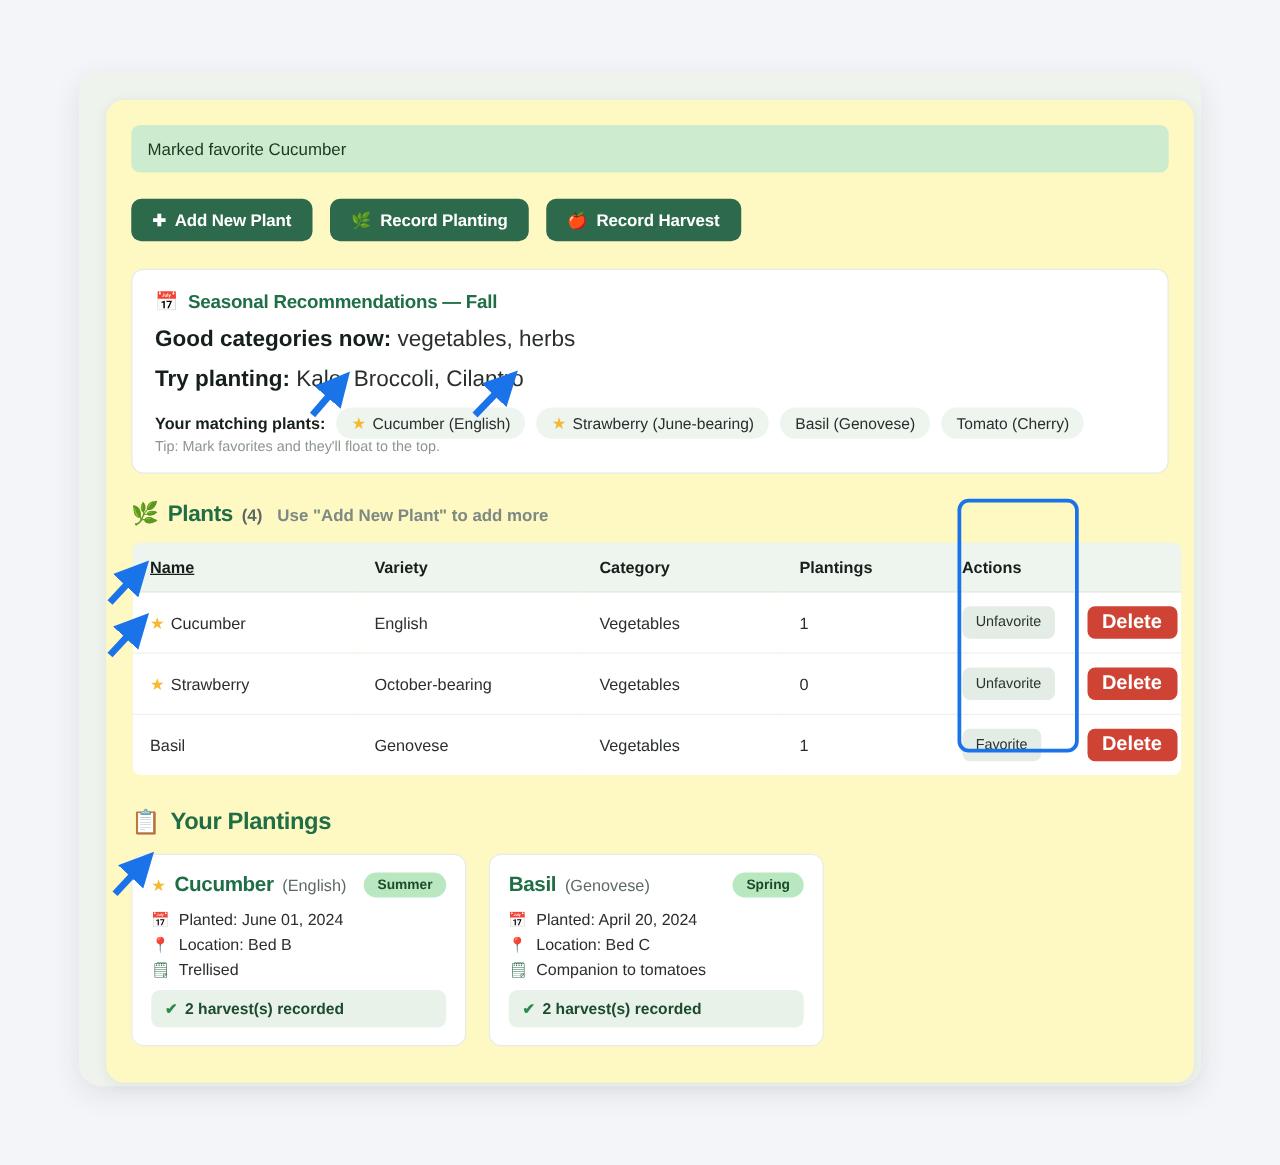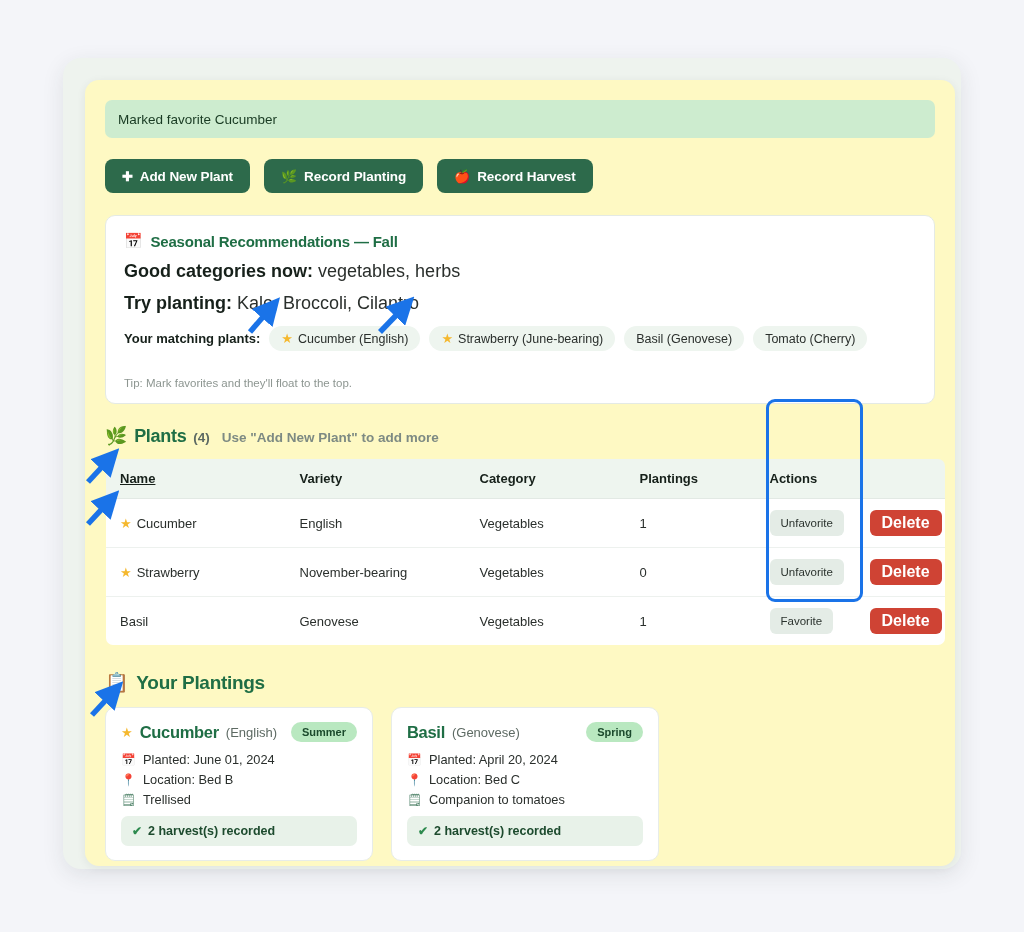--- a/index.html
+++ b/index.html
@@ -119,21 +119,21 @@
     height: 25px;
     display: inline-flex;
     align-items: center;
     gap: 5px;
     padding: 0 12px;
     font-size: 12.5px;
     color: #2a2f2c;
     white-space: nowrap;
   }
   .rec-tip {
-    margin-top: 26px;
+    margin-top: 1px;
     font-size: 11.5px;
     color: #8d9691;
   }
 
   
   .plants-head {
     margin-top: 21px;
     display: flex;
     align-items: baseline;
     gap: 7px;
@@ -395,21 +395,21 @@
             <button class="btn-del">Delete</button>
           </td>
         </tr>
         <tr>
           <td>
             <span class="name-cell">
               <span class="star">★</span>
               <span>Strawberry</span>
             </span>
           </td>
-          <td>November-bearing</td>
+          <td>October-bearing</td>
           <td>Vegetables</td>
           <td>0</td>
           <td>
             <button class="btn-fav">Unfavorite</button>
           </td>
           <td>
             <button class="btn-del">Delete</button>
           </td>
         </tr>
         <tr>

